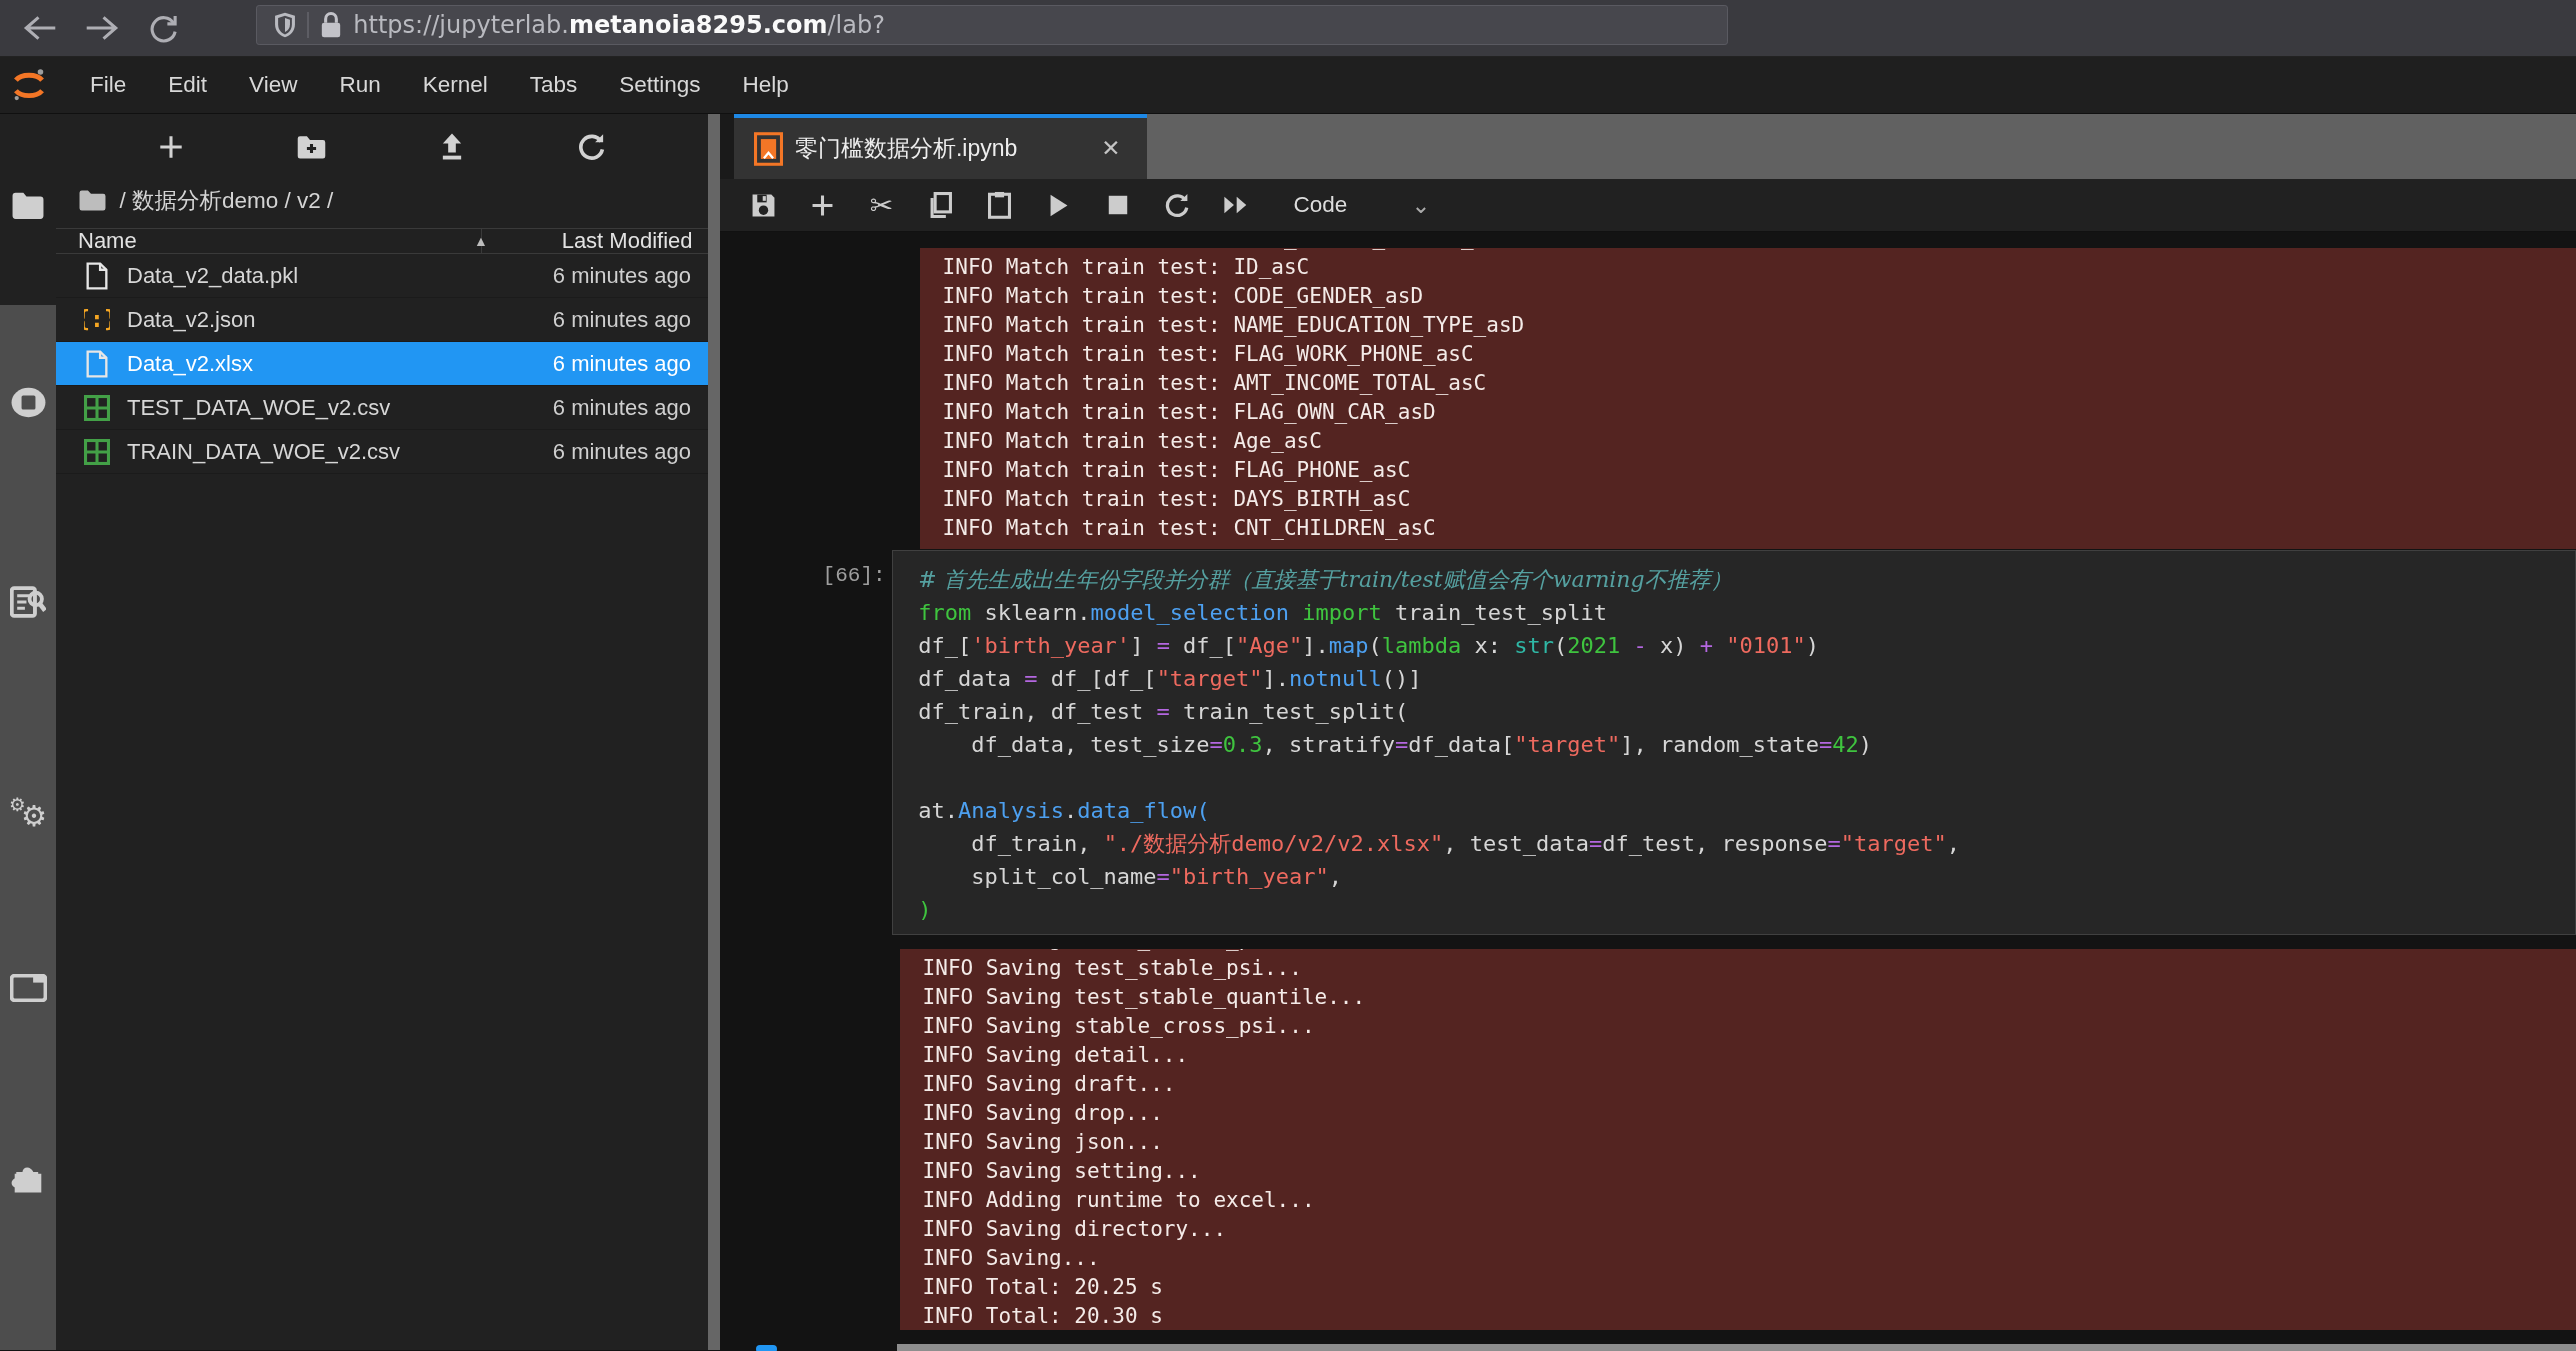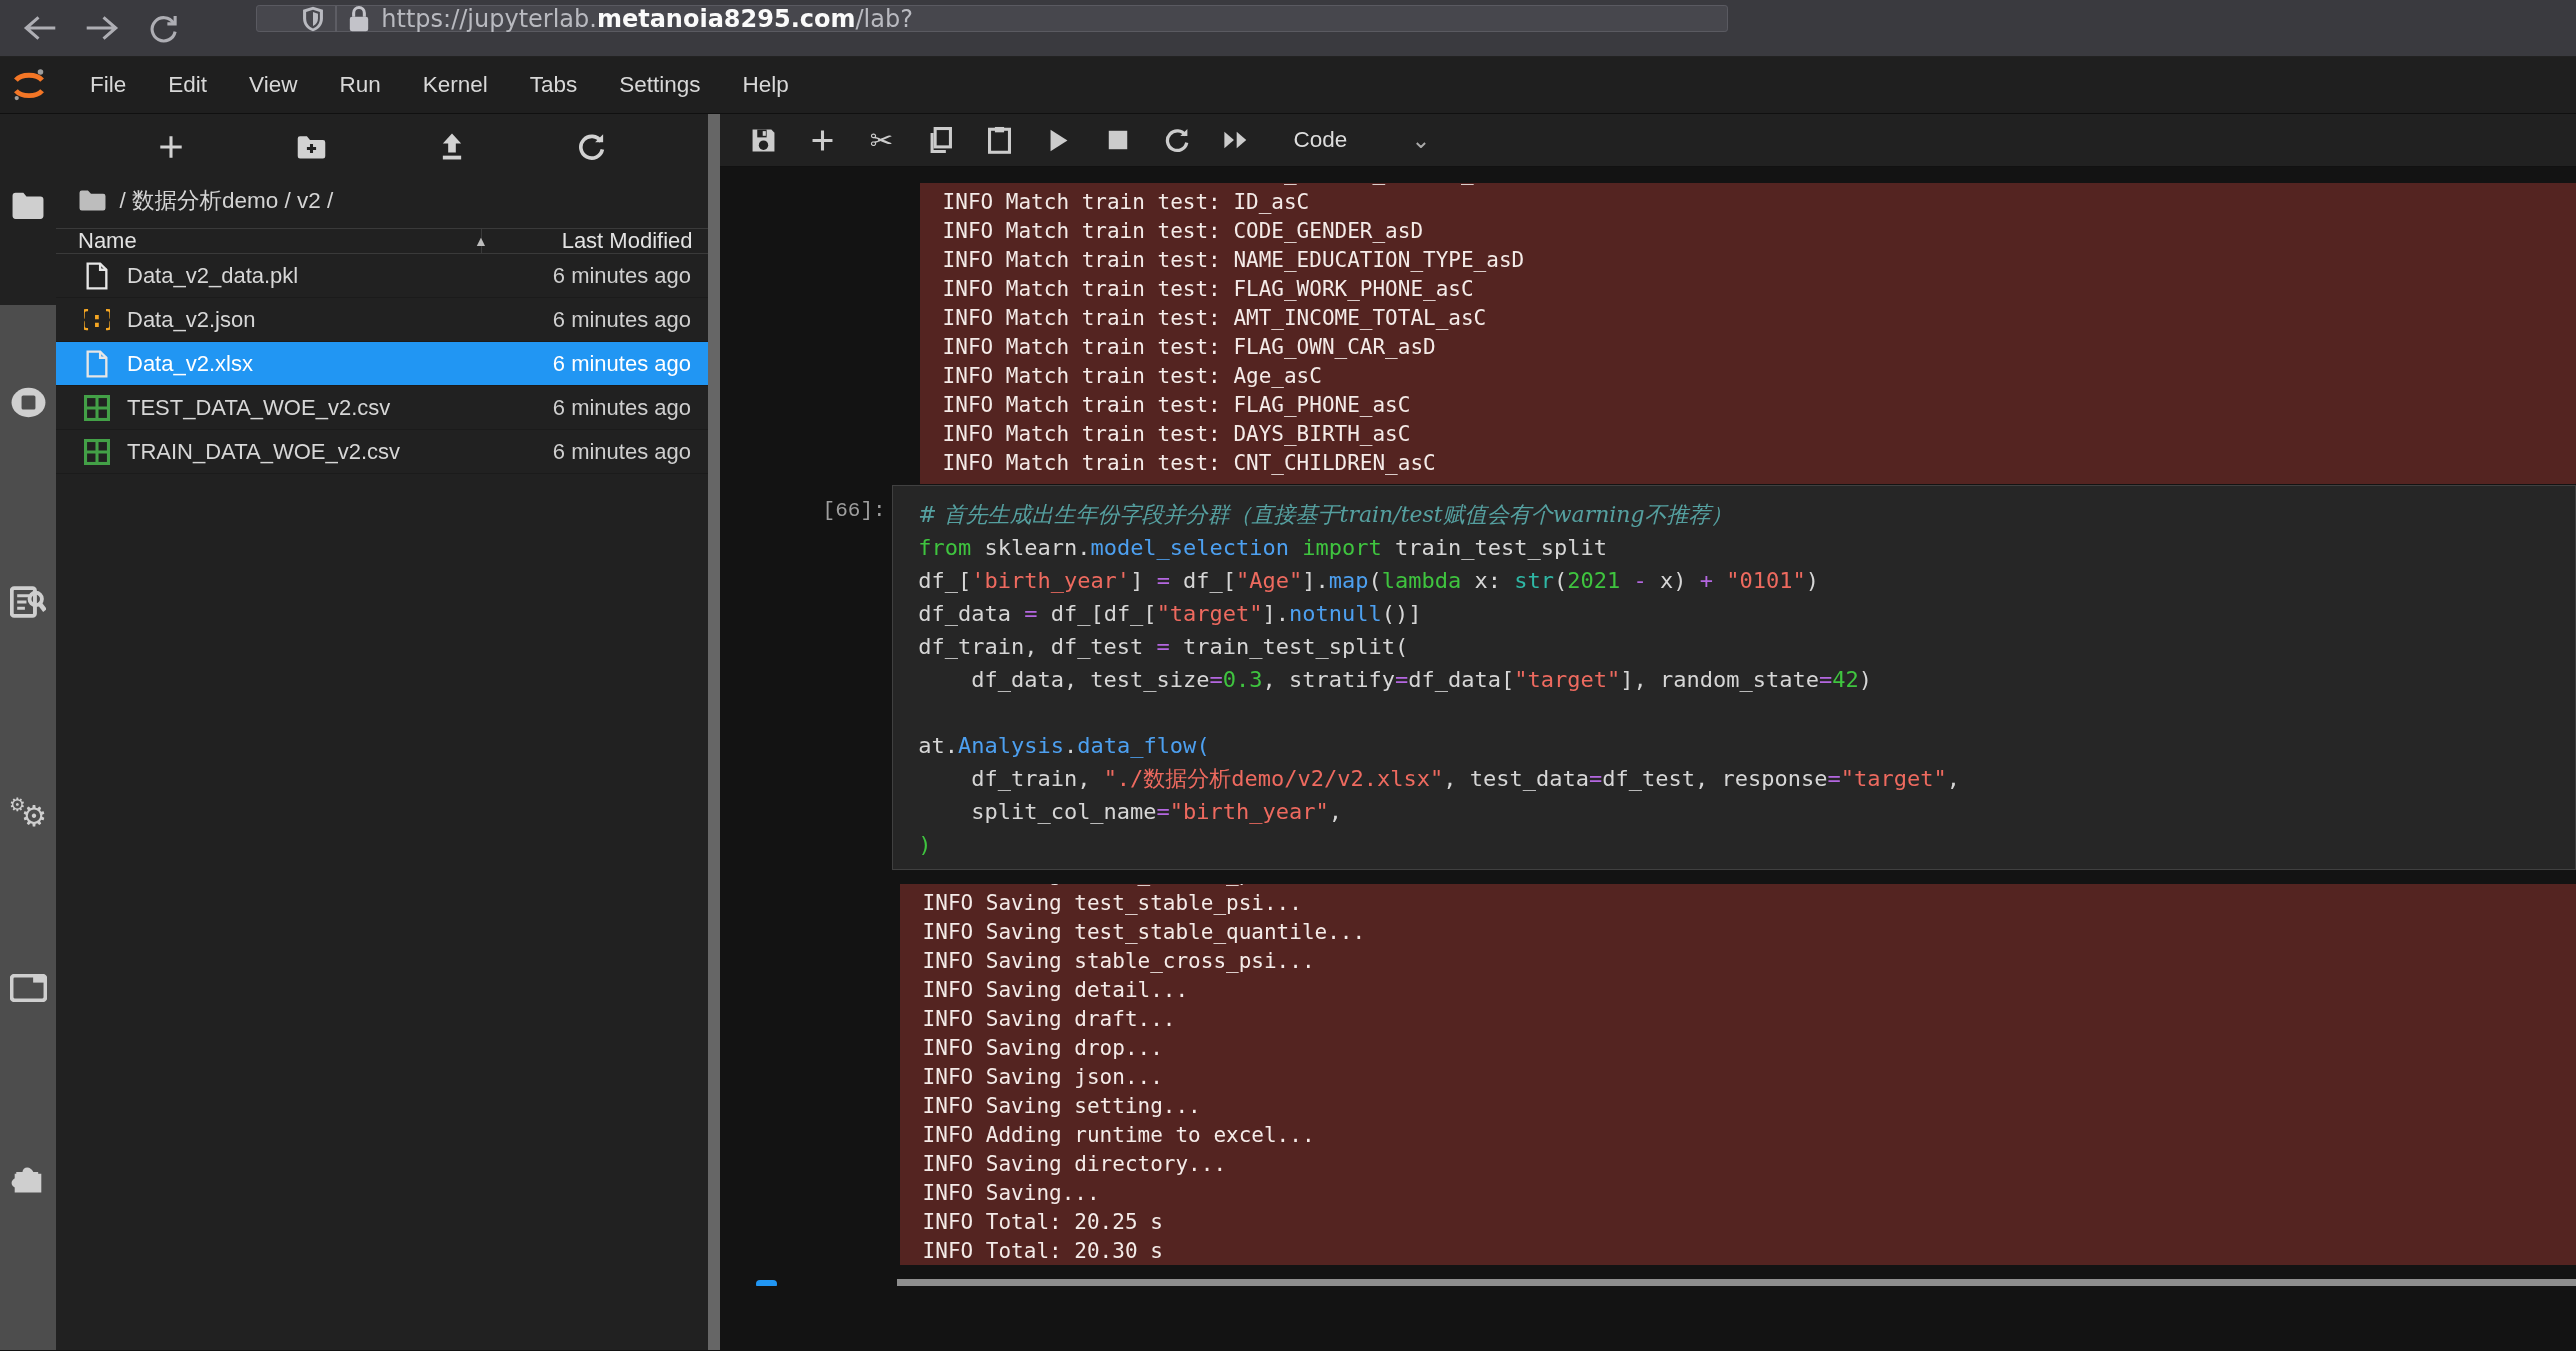--- a/index.html
+++ b/index.html
@@ -4,23 +4,23 @@
 <style>
   * { margin:0; padding:0; box-sizing:border-box; }
   html,body { width:2576px; height:1351px; overflow:hidden; background:#131313;
               font-family:"Liberation Sans", sans-serif; }
 
   
   .browser-bar { position:relative; width:100%; height:57px; background:#3a3a3f;
                  border-bottom:1.5px solid #222; display:flex; align-items:center; }
   .nav-ico { width:43px; height:43px; display:flex; align-items:center; justify-content:center; margin-left:18.6px; }
   .nav-ico svg { stroke:#aeaeb4; }
-  .url-box { position:absolute; left:256px; top:5.4px; width:1472px; height:27px;
+  .url-box { position:absolute; left:256px; top:5.4px; width:1472px; height:40px;
              background:#47474d; border:0.8px solid #5a5a61; border-radius:3.1px;
-             display:flex; align-items:center;padding-left:28px; }
+             display:flex; align-items:center; }
   .url-box .sep { width:1.5px; height:26px; background:#5d5d64; margin:0 12.4px 0 11px; }
   .url-text { font-size:24px; color:#b9bac0; font-family:"DejaVu Sans","Liberation Sans",sans-serif; margin-left:12.4px; white-space:nowrap; }
   .url-text b { color:#fafafa; font-weight:bold; }
 
   
   .menubar { width:100%; height:57px; background:#1f1f1f; display:flex; align-items:center;
              border-bottom:1.5px solid #101010; }
   .logo { width:36px; height:36px; margin-left:11px; }
   .menu-item { color:#d8d8d8; font-size:22.5px; padding:0 21px; cursor:default; }
   .menu-item:first-of-type { margin-left:22px; }
@@ -267,20 +267,32 @@
           </span>
           <span class="f-name">TRAIN_DATA_WOE_v2.csv</span>
           <span class="f-time">6 minutes ago</span>
         </div>
       </div>
   </div>
 
   <div class="divider"></div>
 
   <div class="dock">
+    <div class="tabbar">
+      <div class="tab-left-gap"></div>
+      <div class="tab">
+        <svg style="margin-left:20px; flex:none" width="29" height="34" viewBox="0 0 38 44">
+          <rect x="2" y="2" width="34" height="40" fill="none" stroke="#f37626" stroke-width="4"></rect>
+          <rect x="9" y="9" width="20" height="26" fill="#f37626"></rect>
+          <path d="M13 34 L19 27 L25 34" fill="none" stroke="#fff" stroke-width="3"></path>
+        </svg>
+        <span class="tab-title">零门槛数据分析.ipynb</span>
+        <span class="tab-close">✕</span>
+      </div>
+    </div>
 
     <div class="nbtoolbar">
       <div class="tb-ico">
         <svg width="25" height="25" viewBox="0 0 32 32">
             <path d="M2 2 h24 l4 4 v24 H2 Z" fill="#cccccc"></path>
             <rect x="8" y="2" width="12" height="10" fill="#212121"></rect>
             <rect x="15" y="4" width="4" height="6" fill="#cccccc"></rect>
             <circle cx="16" cy="22" r="6" fill="#212121"></circle>
           </svg>
       </div>

